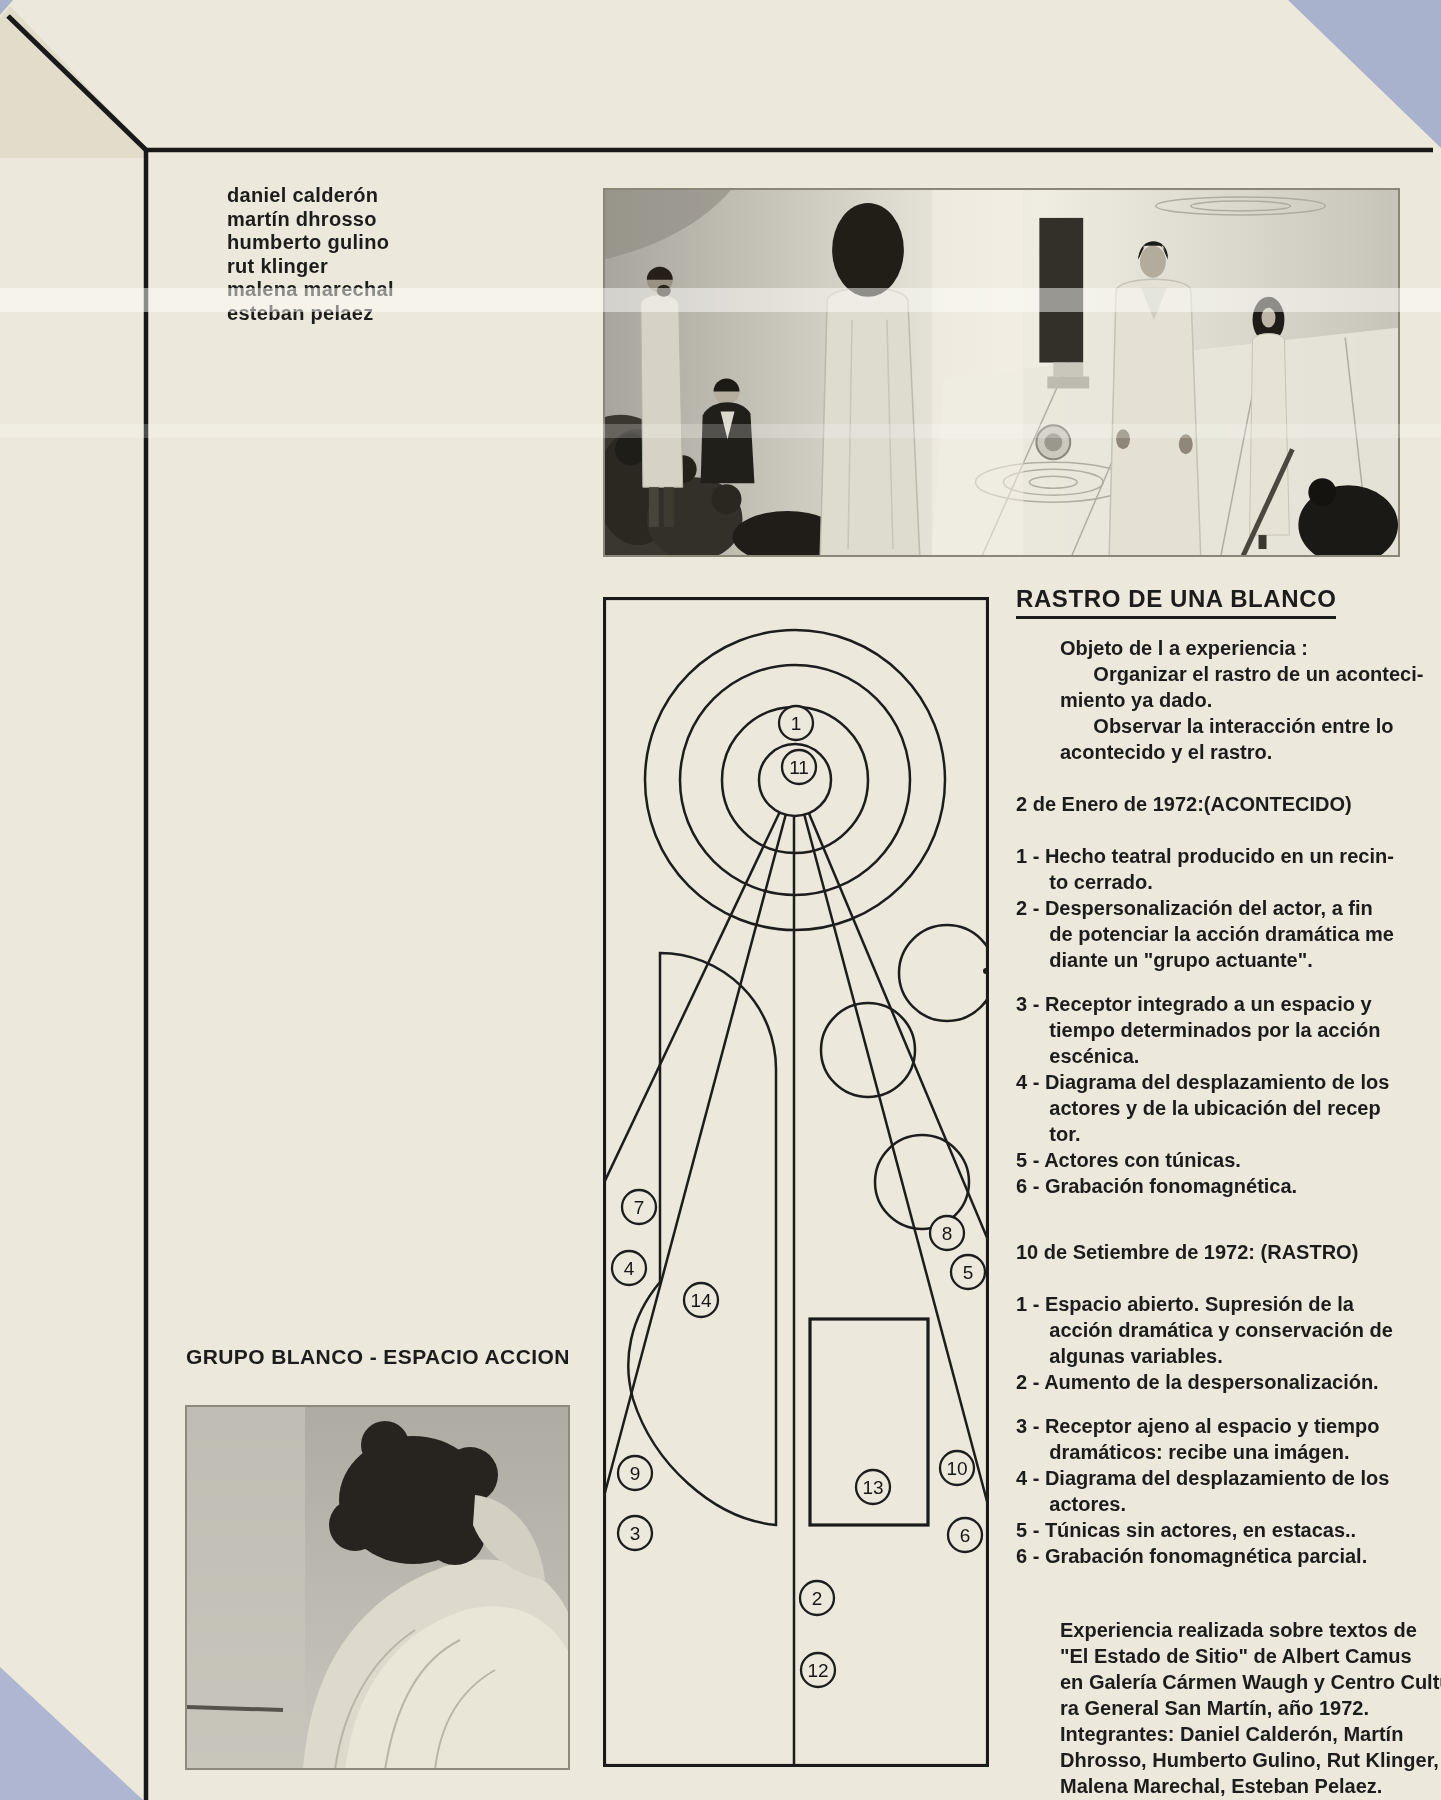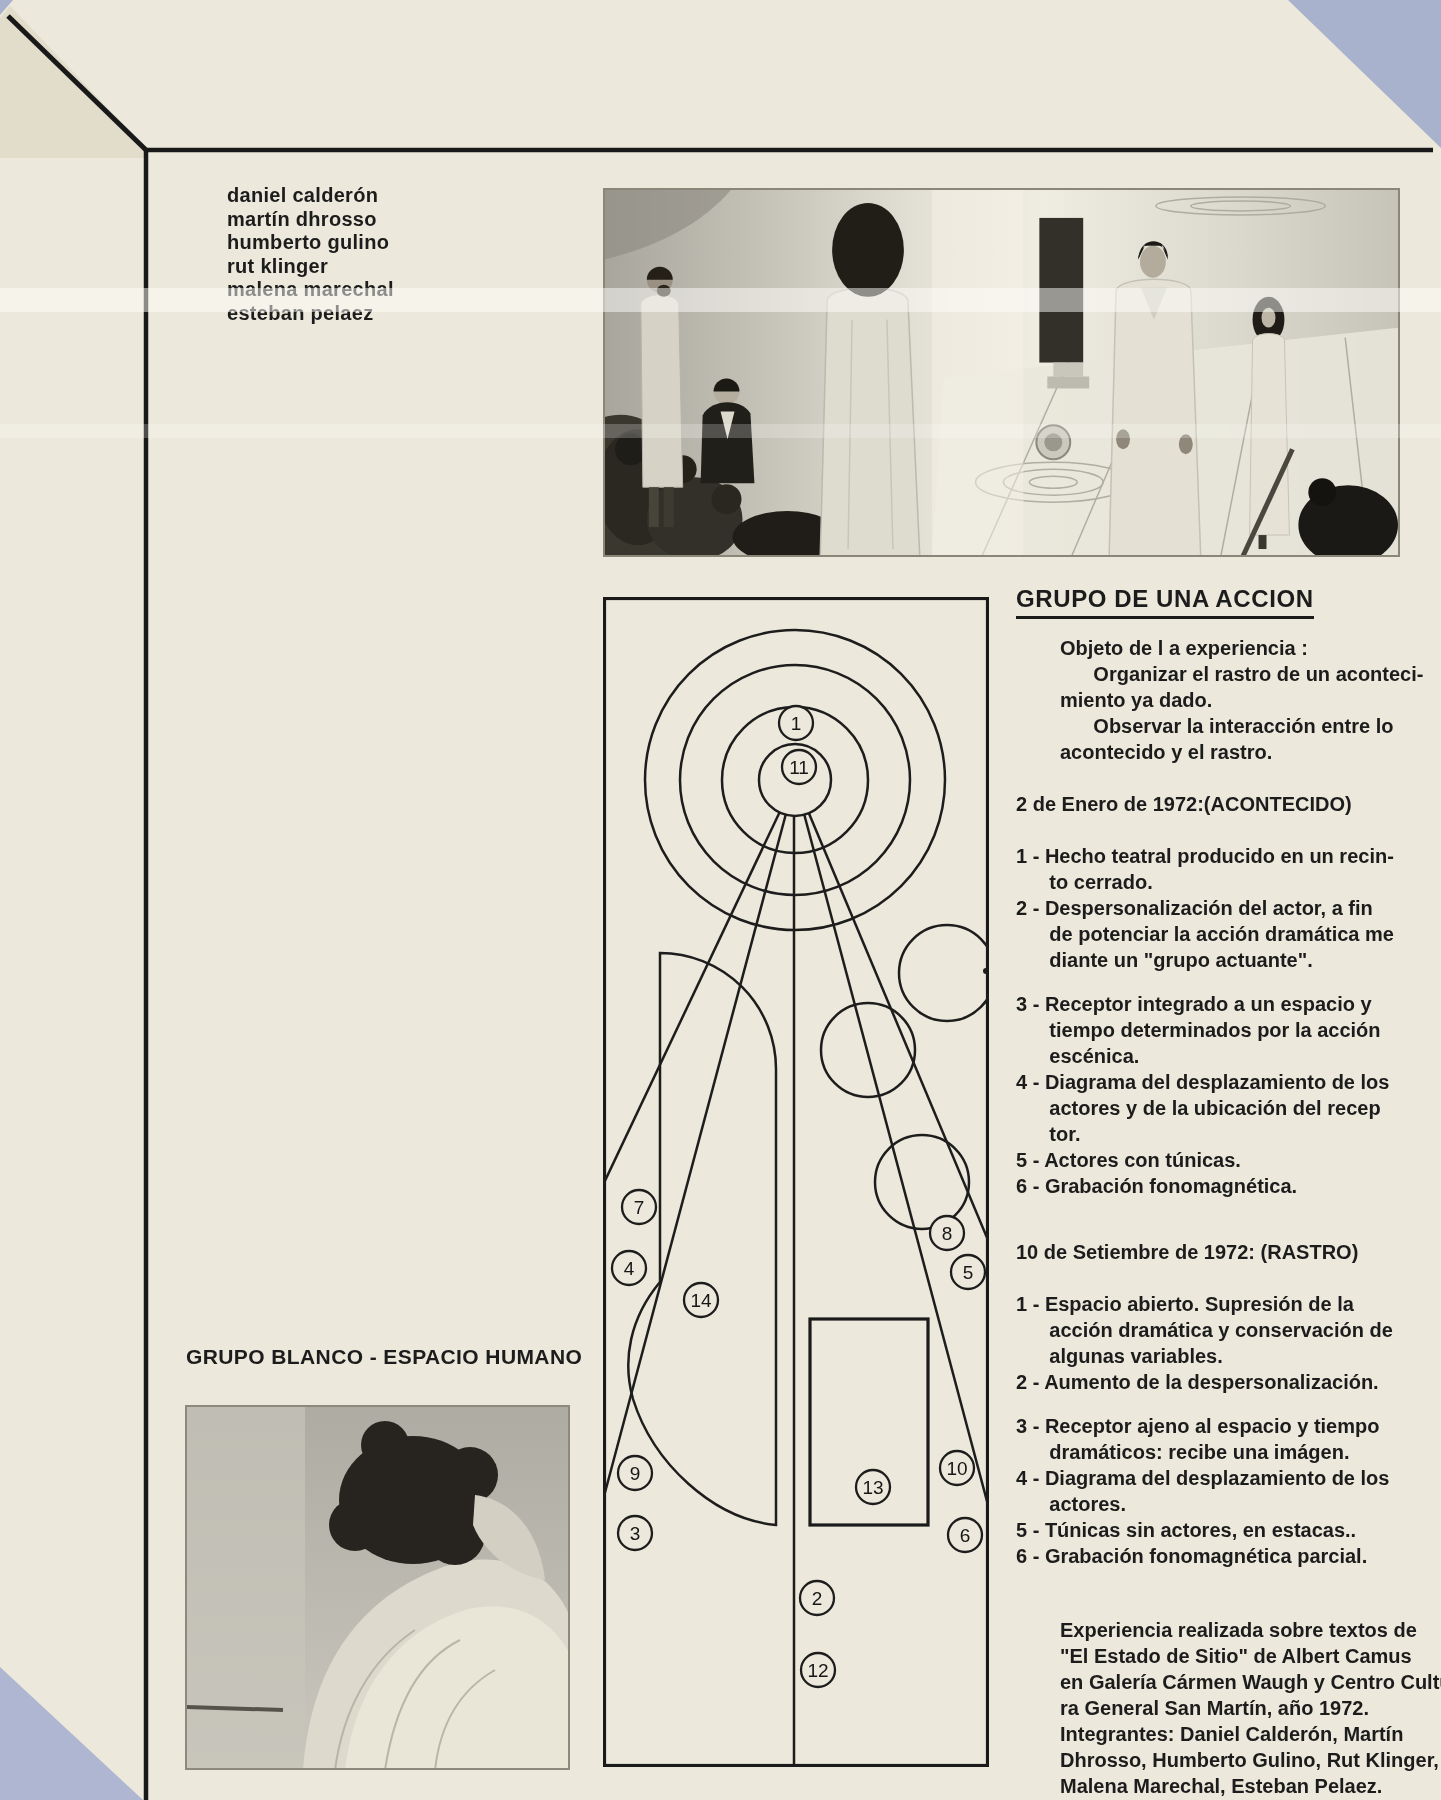--- a/index.html
+++ b/index.html
@@ -204,21 +204,21 @@
         <circle cx="270" cy="890" r="17" class="badge-circle"></circle>
         <text x="270" y="897" class="badge-num">13</text>
         <circle cx="214" cy="1001" r="17" class="badge-circle"></circle>
         <text x="214" y="1008" class="badge-num">2</text>
         <circle cx="215" cy="1073" r="17" class="badge-circle"></circle>
         <text x="215" y="1080" class="badge-num">12</text>
       </g>
   </svg>
 
   <div class="abs textcol">
-    <div class="title">GRUPO DE UNA ACCION</div>
+    <div class="title">RASTRO DE UNA BLANCO</div>
     <div class="body ml intro">Objeto de l a experiencia :
       Organizar el rastro de un aconteci-
 miento ya dado.
       Observar la interacción entre lo
 acontecido y el rastro.</div>
     <div class="body h1x">2 de Enero de 1972:(ACONTECIDO)</div>
     <div class="listx">
       <div class="body ml li">1 - Hecho teatral producido en un recin-
       to cerrado.</div>
       <div class="body ml li">2 - Despersonalización del actor, a fin
@@ -248,21 +248,21 @@
     </div>
     <div class="body ml footerp">Experiencia realizada sobre textos de
 "El Estado de Sitio" de Albert Camus
 en Galería Cármen Waugh y Centro Cultu
 ra General San Martín, año 1972.
 Integrantes: Daniel Calderón, Martín
 Dhrosso, Humberto Gulino, Rut Klinger,
 Malena Marechal, Esteban Pelaez.</div>
   </div>
 
-  <div class="abs caption">GRUPO BLANCO - ESPACIO HUMANO</div>
+  <div class="abs caption">GRUPO BLANCO - ESPACIO ACCION</div>
 
   <svg class="abs bottom-photo" width="385" height="365" viewBox="0 0 385 365">
     <defs>
       <linearGradient id="pbg2" x1="0" y1="0" x2="0" y2="1">
         <stop offset="0" stop-color="#aeaba3"></stop>
           <stop offset="1" stop-color="#c9c6bd"></stop>
       </linearGradient>
     </defs>
     <rect width="385" height="365" fill="url(#pbg2)"></rect>
     <rect width="120" height="365" fill="#c7c4bb" opacity=".7"></rect>

